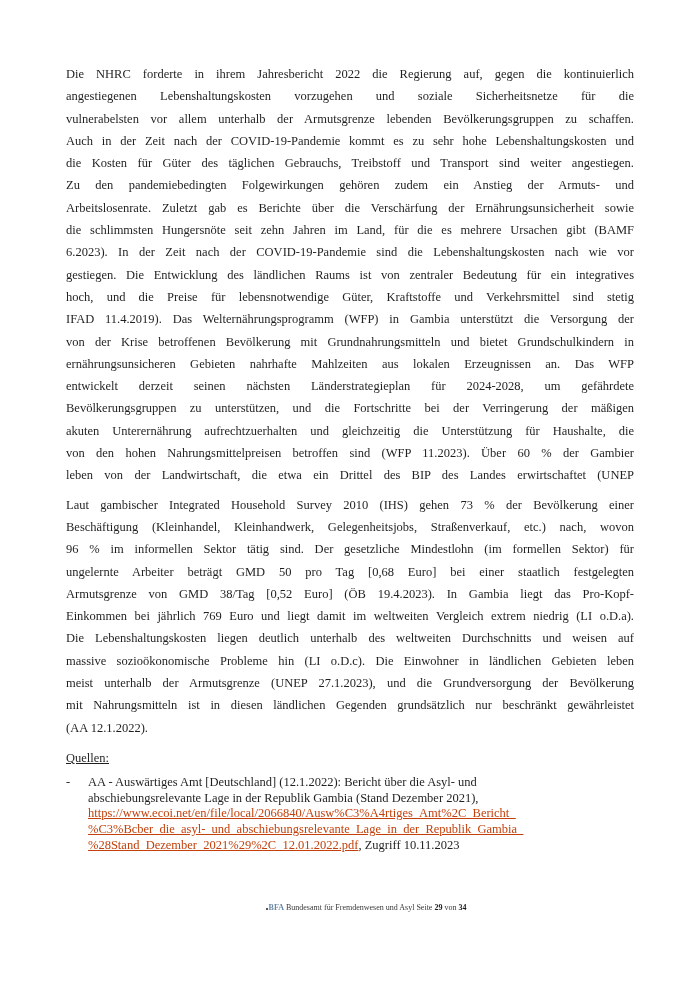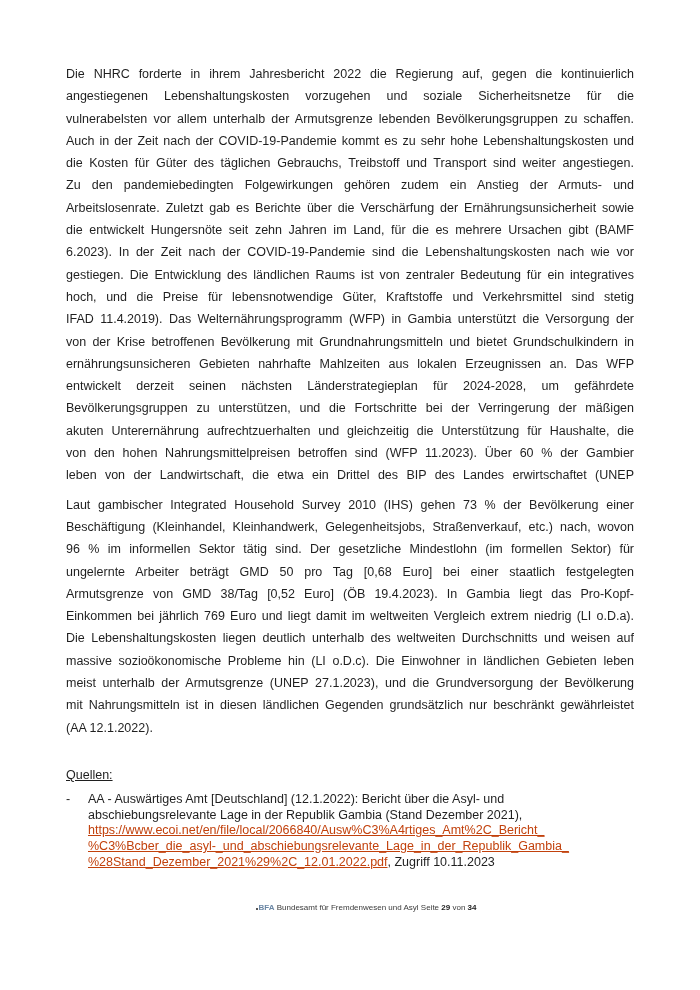--- a/index.html
+++ b/index.html
@@ -5,21 +5,21 @@
   html, body {
     margin: 0; padding: 0;
     width: 700px; height: 990px;
     background: #ffffff;
     overflow: hidden;
   }
   .page {
     position: relative;
     width: 556px; height: 990px;
     background: #ffffff;
-    font-family: Liberation Sans, sans-serif;
+    font-family: Liberation Serif, serif;
     color: #1f1f1f;
   }
   .content {
     position: absolute;
     left: 66px; top: 63px;
     width: 568px;
   }
   .para {
     font-size: 12.5px;
     line-height: 22.3px;
@@ -28,21 +28,21 @@
   .tline {
     text-align: justify;
     text-align-last: justify;
     text-justify: inter-word;
     white-space: normal;
   }
   .tline-last {
     text-align-last: left;
   }
   .sources-heading {
-    margin-top: 28px;
+    margin-top: 11px;
     font-size: 12.5px;
     line-height: 16px;
   }
   .sources-heading span { text-decoration: underline; }
   .source-item {
     display: flex;
     margin-top: 9px;
     font-size: 12.5px;
     line-height: 15.7px;
   }
@@ -85,21 +85,21 @@
   <div class="content">
 
     <div class="para">
         <div class="tline">Die NHRC forderte in ihrem Jahresbericht 2022 die Regierung auf, gegen die kontinuierlich</div>
         <div class="tline">angestiegenen Lebenshaltungskosten vorzugehen und soziale Sicherheitsnetze für die</div>
         <div class="tline">vulnerabelsten vor allem unterhalb der Armutsgrenze lebenden Bevölkerungsgruppen zu schaffen.</div>
         <div class="tline">Auch in der Zeit nach der COVID-19-Pandemie kommt es zu sehr hohe Lebenshaltungskosten und</div>
         <div class="tline">die Kosten für Güter des täglichen Gebrauchs, Treibstoff und Transport sind weiter angestiegen.</div>
         <div class="tline">Zu den pandemiebedingten Folgewirkungen gehören zudem ein Anstieg der Armuts- und</div>
         <div class="tline">Arbeitslosenrate. Zuletzt gab es Berichte über die Verschärfung der Ernährungsunsicherheit sowie</div>
-        <div class="tline">die entwickelt Hungersnöte seit zehn Jahren im Land, für die es mehrere Ursachen gibt (BAMF</div>
+        <div class="tline">die schlimmsten Hungersnöte seit zehn Jahren im Land, für die es mehrere Ursachen gibt (BAMF</div>
         <div class="tline">6.2023). In der Zeit nach der COVID-19-Pandemie sind die Lebenshaltungskosten nach wie vor</div>
         <div class="tline">gestiegen. Die Entwicklung des ländlichen Raums ist von zentraler Bedeutung für ein integratives</div>
         <div class="tline">hoch, und die Preise für lebensnotwendige Güter, Kraftstoffe und Verkehrsmittel sind stetig</div>
         <div class="tline">IFAD 11.4.2019). Das Welternährungsprogramm (WFP) in Gambia unterstützt die Versorgung der</div>
         <div class="tline">von der Krise betroffenen Bevölkerung mit Grundnahrungsmitteln und bietet Grundschulkindern in</div>
         <div class="tline">ernährungsunsicheren Gebieten nahrhafte Mahlzeiten aus lokalen Erzeugnissen an. Das WFP</div>
         <div class="tline">entwickelt derzeit seinen nächsten Länderstrategieplan für 2024-2028, um gefährdete</div>
         <div class="tline">Bevölkerungsgruppen zu unterstützen, und die Fortschritte bei der Verringerung der mäßigen</div>
         <div class="tline">akuten Unterernährung aufrechtzuerhalten und gleichzeitig die Unterstützung für Haushalte, die</div>
         <div class="tline">von den hohen Nahrungsmittelpreisen betroffen sind (WFP 11.2023). Über 60 % der Gambier</div>

